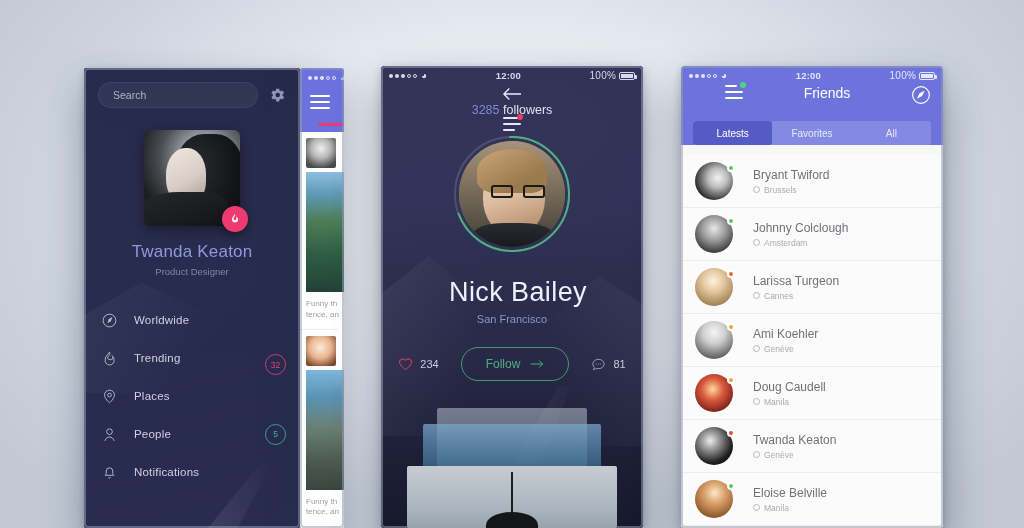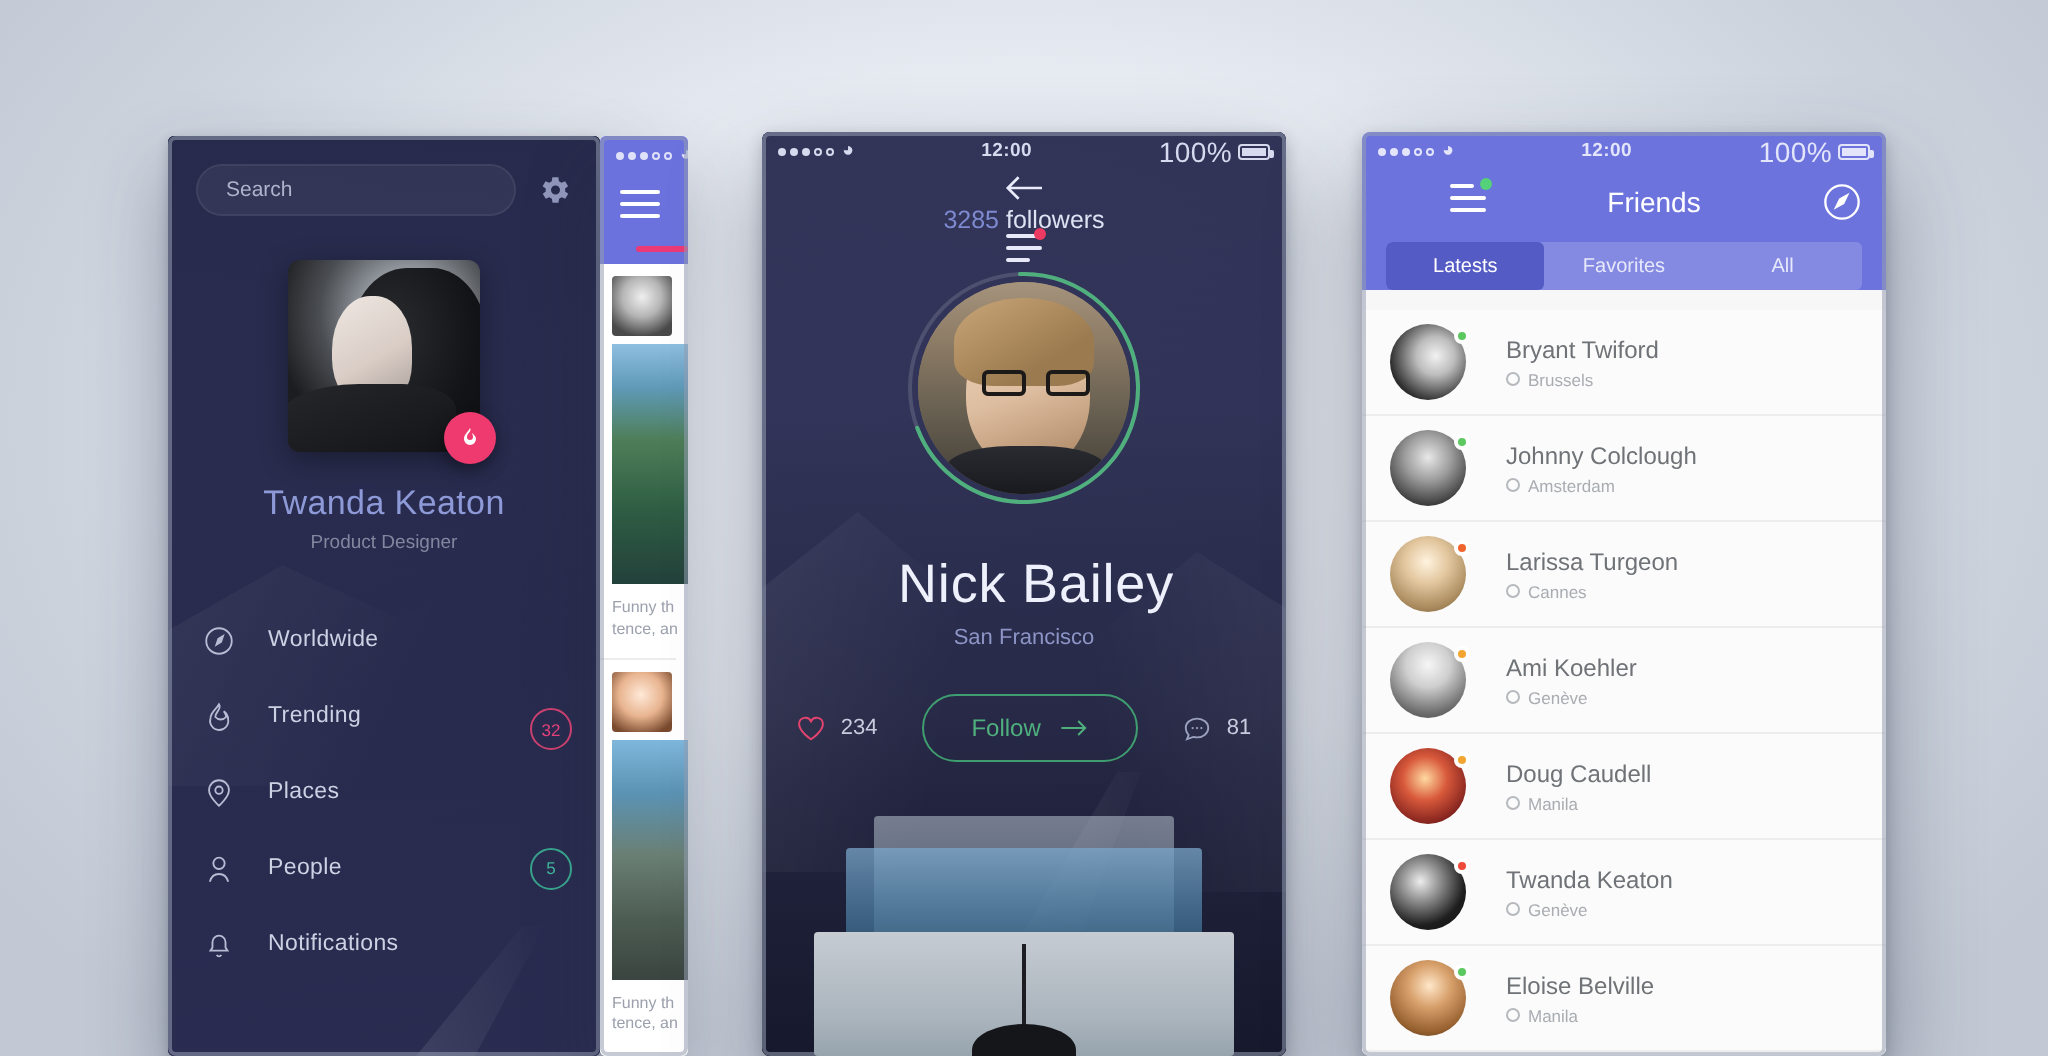--- a/index.html
+++ b/index.html
@@ -39,21 +39,21 @@
   
   .statusbar { height:19px; display:flex; align-items:center;
                padding:0 8px; font-size:9px; letter-spacing:.2px; }
   .sb-left { display:flex; align-items:center; gap:4px; }
   .dots { display:flex; gap:2px; align-items:center; }
   .dots i { width:4px; height:4px; border-radius:50%; display:block; }
   .dots i.f { background:currentColor; }
   .dots i.e { background:transparent; border:1px solid currentColor; width:4px; height:4px; }
   .wifi { font-size:10px; line-height:1; }
   .sb-mid { flex:1; text-align:center; font-size:9.5px; font-weight:bold; }
-  .sb-right { display:flex; align-items:center; gap:3px; font-size:14px; }
+  .sb-right { display:flex; align-items:center; gap:3px; font-size:10px; }
   .batt { width:16px; height:8px; border:1px solid currentColor; border-radius:2px;
           position:relative; }
   .batt::after { content:""; position:absolute; right:-3px; top:2px; width:2px; height:4px;
                  background:currentColor; border-radius:0 1px 1px 0; }
   .batt i { position:absolute; left:1px; top:1px; bottom:1px; right:1px; background:currentColor; }
 
   
   .left .bg-photo {
     position:absolute; left:0; right:0; top:0; height:100%;
     background:
@@ -220,21 +220,21 @@
   .cardstack .c3 { left:26px; right:26px; bottom:0; height:62px;
                    background: linear-gradient(180deg,#c6ccd2 0%, #aab4bd 70%, #97a3ad 100%); }
   .lamp { position:absolute; left:50%; transform:translateX(-50%); bottom:0; width:2px; height:56px;
           background:#1c1d22; }
   .lampshade { position:absolute; left:50%; transform:translateX(-50%); bottom:-10px;
                width:52px; height:26px; background:#15161a; border-radius:50% 50% 0 0; }
 
   
   .right .r-head { background:#6d73dd; }
   .right .statusbar { color:#e3e5fb; }
-  .r-navbar { height:32px; display:flex; align-items:center; padding:0 12px; color:#fff; position:relative;margin-left:32px; }
+  .r-navbar { height:32px; display:flex; align-items:flex-start; padding:0 12px; color:#fff; position:relative;margin-left:32px; }
   .r-burger { width:18px; position:relative; flex:none; }
   .r-burger span { display:block; height:2px; background:#fff; margin-bottom:4px; border-radius:1px; }
   .r-burger span:nth-child(1){ width:12px; }
   .r-dot { position:absolute; right:-3px; top:-3px; width:6px; height:6px; border-radius:50%; background:#54d27a; }
   .r-title { flex:1; text-align:center; font-size:14px; color:#fff; font-weight:400; }
   .globe { width:20px; height:20px; color:#fff; flex:none; }
   .segment { display:flex; margin:4px 12px 10px 12px; height:24px;
              background:rgba(255,255,255,.16); border-radius:3px; overflow:hidden; }
   .seg { flex:1; display:flex; align-items:center; justify-content:center;
          font-size:10px; color:#e7e9fb; }

